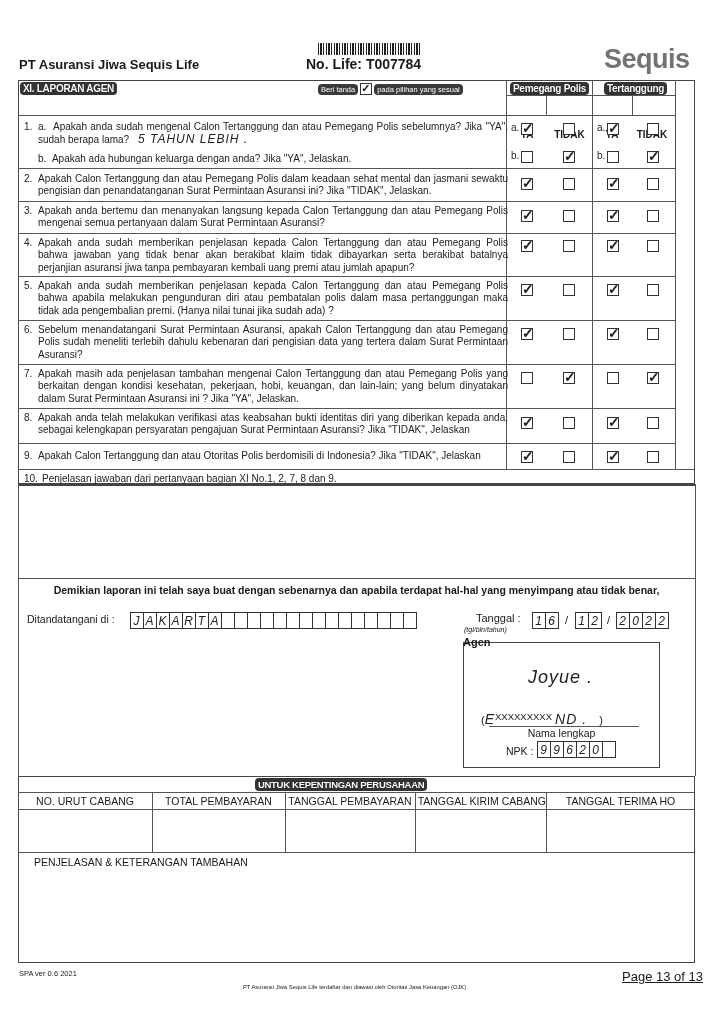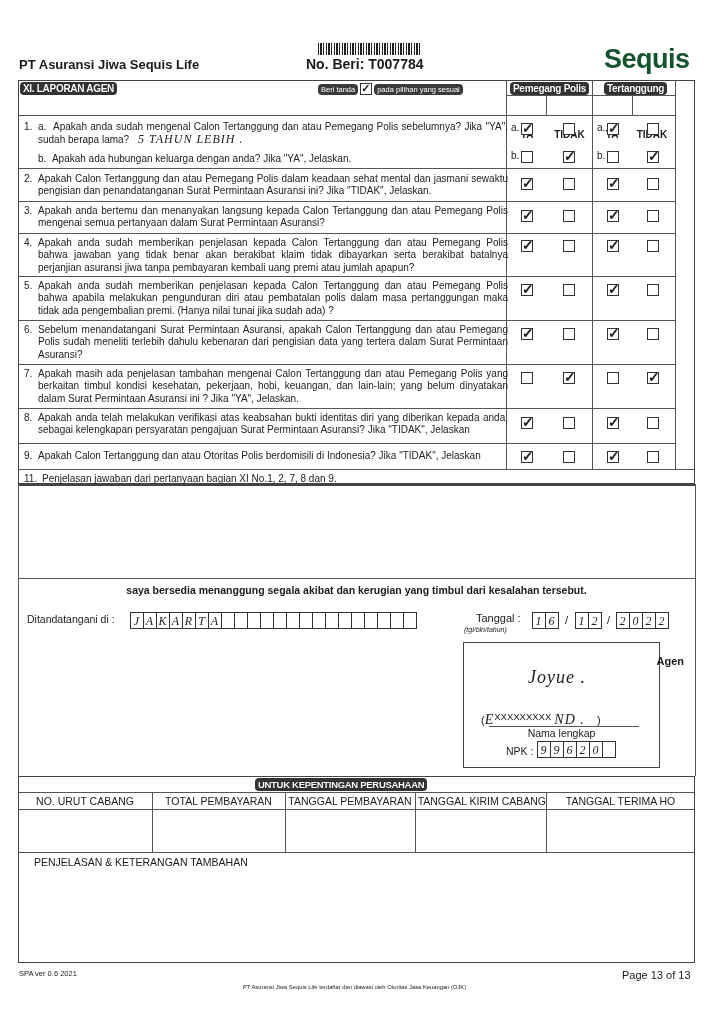--- a/index.html
+++ b/index.html
@@ -1,28 +1,28 @@
 <!DOCTYPE html>
 <html><head>
 <meta charset="utf-8">
 <style>
   html, body { margin: 0; padding: 0; }
   body {
     width: 709px; height: 1024px; background: #fff; position: relative; overflow: hidden;
     font-family: "Liberation Sans", sans-serif; color: #1a1a1a;
   }
   .abs { position: absolute; }
-  .hand { font-family: Liberation Serif, serif; font-style: italic; color: #222; letter-spacing: 1px; }
+  .hand { font-family: Liberation Sans, sans-serif; font-style: italic; color: #222; letter-spacing: 1px; }
 
   
   #company { left: 19px; top: 57px; font-size: 13px; font-weight: bold; }
   #barcode { left: 318px; top: 43px; width: 102px; height: 12px;
     background: repeating-linear-gradient(90deg,#222 0 1px,#fff 1px 2px,#222 2px 4px,#fff 4px 5px,#222 5px 6px,#fff 6px 8px); }
   #serial { left: 306px; top: 56px; font-size: 14px; font-weight: bold; }
-  #logo { left: 604px; top: 44px; font-size: 27px; font-weight: bold; letter-spacing: -0.5px; color: #14532d; }
+  #logo { left: 604px; top: 44px; font-size: 27px; font-weight: bold; letter-spacing: -0.5px; color: #737373; }
 
   
   #main-frame { left: 18px; top: 80px; width: 677px; height: 404px; border: 1px solid #444; box-sizing: border-box; }
   .hline { position: absolute; height: 0; border-top: 1px solid #555; }
   .vline { position: absolute; width: 0; border-left: 1px solid #555; }
 
   .section-tag { background: #333; color: #fff; font-weight: bold; font-size: 10px; padding: 1px 3px; border-radius: 4px;
     text-shadow: 0 0 1px #000; letter-spacing: -0.3px; white-space: nowrap; }
   .pill { background: #3a3a3a; color: #fff; font-size: 7.5px; padding: 1px 3px; border-radius: 4px; white-space: nowrap; }
 
@@ -46,29 +46,29 @@
   .slash { position: absolute; font-size: 11px; top: 614px; }
 
   
   #agent-box { left: 463px; top: 642px; width: 197px; height: 126px; border: 1px solid #444; box-sizing: border-box; }
 
   
   #company-frame { left: 18px; top: 776px; width: 677px; height: 187px; border: 1px solid #444; box-sizing: border-box; }
   .th { position: absolute; font-size: 10.5px; text-align: center; top: 795px; }
 
   #footer-left { left: 19px; top: 969px; font-size: 7.5px; }
-  #footer-right { left: 622px; top: 969px; font-size: 11px; }
+  #footer-right { left: 622px; top: 969px; font-size: 13px; text-decoration: underline; }
   #footer-center { left: 0; width: 709px; top: 984px; font-size: 5.8px; text-align: center; }
 </style>
 </head>
 <body>
 
 <div class="abs" id="company">PT Asuransi Jiwa Sequis Life</div>
 <div class="abs" id="barcode"></div>
-<div class="abs" id="serial">No. Beri: T007784</div>
+<div class="abs" id="serial">No. Life: T007784</div>
 <div class="abs" id="logo">Sequis</div>
 
 <div class="abs" id="main-frame"></div>
 
 <div class="abs section-tag" style="left:20px;top:82px;">XI. LAPORAN AGEN</div>
 <div class="abs" style="left:318px;top:83px;display:flex;align-items:center;gap:2px;">
   <span class="pill">Beri tanda</span>
   <span style="width:10px;height:10px;border:1px solid #333;position:relative;display:inline-block;font-size:11px;line-height:8px;font-weight:bold;">✓</span>
   <span class="pill">pada pilihan yang sesuai</span>
 </div>
@@ -126,32 +126,32 @@
 <div class="q" style="top:280px;">
     <span class="num">5.</span>
     <span class="txt">Apakah anda sudah memberikan penjelasan kepada Calon Tertanggung dan atau Pemegang Polis bahwa apabila melakukan pengunduran diri atau pembatalan polis dalam masa pertanggungan maka tidak ada pengembalian premi. (Hanya nilai tunai jika sudah ada) ?</span>
   </div>
 <div class="q" style="top:324px;">
     <span class="num">6.</span>
     <span class="txt">Sebelum menandatangani Surat Permintaan Asuransi, apakah Calon Tertanggung dan atau Pemegang Polis sudah meneliti terlebih dahulu kebenaran dari pengisian data yang tertera dalam Surat Permintaan Asuransi?</span>
   </div>
 <div class="q" style="top:368px;">
     <span class="num">7.</span>
-    <span class="txt">Apakah masih ada penjelasan tambahan mengenai Calon Tertanggung dan atau Pemegang Polis yang berkaitan timbul kondisi kesehatan, pekerjaan, hobi, keuangan, dan lain-lain; yang belum dinyatakan dalam Surat Permintaan Asuransi ini ? Jika "YA", Jelaskan.</span>
+    <span class="txt">Apakah masih ada penjelasan tambahan mengenai Calon Tertanggung dan atau Pemegang Polis yang berkaitan dengan kondisi kesehatan, pekerjaan, hobi, keuangan, dan lain-lain; yang belum dinyatakan dalam Surat Permintaan Asuransi ini ? Jika "YA", Jelaskan.</span>
   </div>
 <div class="q" style="top:412px;">
     <span class="num">8.</span>
     <span class="txt">Apakah anda telah melakukan verifikasi atas keabsahan bukti identitas diri yang diberikan kepada anda, sebagai kelengkapan persyaratan pengajuan Surat Permintaan Asuransi? Jika "TIDAK", Jelaskan</span>
   </div>
 <div class="q" style="top:450px;">
     <span class="num">9.</span>
     <span class="txt">Apakah Calon Tertanggung dan atau Otoritas Polis berdomisili di Indonesia? Jika "TIDAK", Jelaskan</span>
   </div>
 <div class="q" style="top:473px;">
-    <span class="num">11.</span>
+    <span class="num">10.</span>
     <span class="txt" style="left:18px;">Penjelasan jawaban dari pertanyaan bagian XI No.1, 2, 7, 8 dan 9.</span>
   </div>
 
 <div id="checkboxes">
     <div class="cb checked" style="left: 521px; top: 123px;"></div>
     <div class="cb" style="left: 563px; top: 123px;"></div>
     <div class="cb checked" style="left: 607px; top: 123px;"></div>
     <div class="cb" style="left: 647px; top: 123px;"></div>
     <div class="cb" style="left: 521px; top: 151px;"></div>
     <div class="cb checked" style="left: 563px; top: 151px;"></div>
@@ -194,21 +194,21 @@
 <span class="cb-prefix" style="left:511px;top:150px;">b.</span>
 <span class="cb-prefix" style="left:597px;top:122px;">a.</span>
 <span class="cb-prefix" style="left:597px;top:150px;">b.</span>
 
 <div class="abs" style="left:18px;top:486px;width:677px;height:90px;"></div>
 
 <div class="hline" style="left:18px;top:578px;width:677px;"></div>
 <div class="vline" style="left:18px;top:484px;height:292px;"></div>
 <div class="vline" style="left:695px;top:484px;height:292px;"></div>
 <div class="abs" id="declaration">
-  <div>saya bersedia menanggung segala akibat dan kerugian yang timbul dari kesalahan tersebut.</div>
+  <div>Demikian laporan ini telah saya buat dengan sebenarnya dan apabila terdapat hal-hal yang menyimpang atau tidak benar,</div>
 </div>
 
 <div class="abs" id="signed-label">Ditandatangani di :</div>
 <div class="cellrow" id="place-cells" style="left:131px;top:612px;">
     <div class="cell hand">J</div>
     <div class="cell hand">A</div>
     <div class="cell hand">K</div>
     <div class="cell hand">A</div>
     <div class="cell hand">R</div>
     <div class="cell hand">T</div>
@@ -243,21 +243,21 @@
   </div>
 <span class="slash" style="left:607px;">/</span>
 <div class="cellrow" id="year-cells" style="left:617px;top:612px;">
     <div class="cell hand">2</div>
     <div class="cell hand">0</div>
     <div class="cell hand">2</div>
     <div class="cell hand">2</div>
   </div>
 
 <div class="abs" id="agent-box"></div>
-<div class="abs" style="left:463px;width:221px;top:655px;text-align:right;font-size:11px;font-weight:bold;">Agen</div>
+<div class="abs" style="left:463px;width:221px;top:636px;text-align:left;font-size:11px;font-weight:bold;">Agen</div>
 <div class="abs hand" style="left:528px;top:667px;font-size:18px;">Joyue .</div>
 <div class="abs" style="left:481px;top:711px;font-size:11px;">
   (<span class="hand" style="font-size:14px;">E</span><span style="font-size:9.5px;vertical-align:4px;">XXXXXXXXX</span>&nbsp;<span class="hand" style="font-size:14px;">ND .</span>&nbsp;&nbsp;&nbsp;&nbsp;)
 </div>
 <div class="hline" style="left:489px;top:726px;width:150px;"></div>
 <div class="abs" style="left:463px;width:197px;top:727px;text-align:center;font-size:10.5px;">Nama lengkap</div>
 <div class="abs" style="left:506px;top:745px;font-size:10.5px;">NPK :</div>
 <div class="cellrow" id="npk-cells" style="left:538px;top:741px;">
     <div class="cell hand">9</div>
     <div class="cell hand">9</div>

